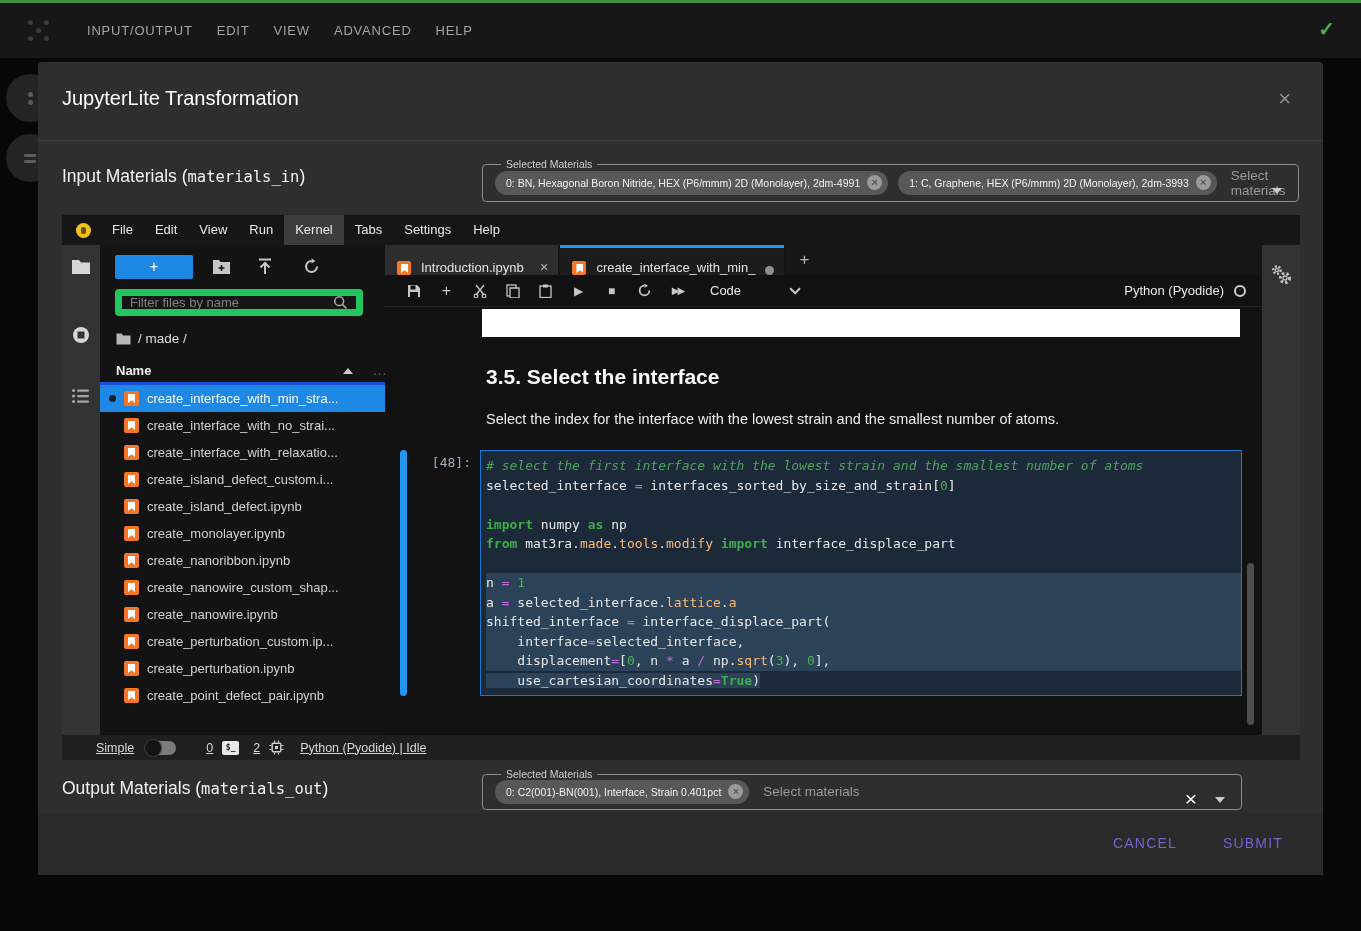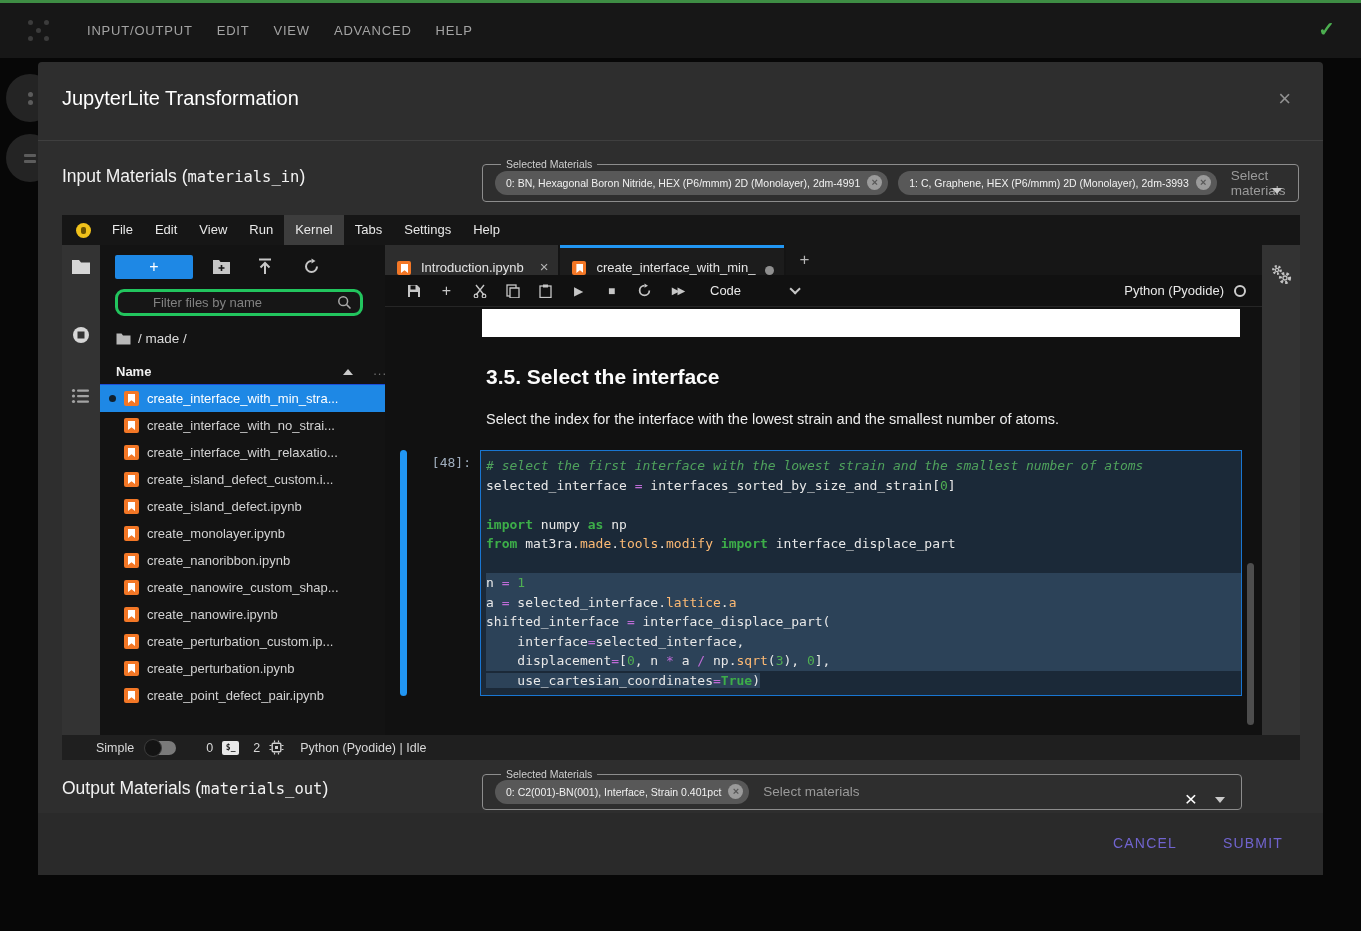--- a/index.html
+++ b/index.html
@@ -59,25 +59,25 @@
   .jl-menu-item.active { background:#3d3d3d; }
 
   .jl-body { position:absolute; top:30px; left:0; right:0; bottom:25px; display:flex; }
   .jl-leftstrip { width:38px; background:#333; position:relative; flex:none; }
   .strip-ic { position:absolute; left:9px; }
   .jl-rightstrip { width:38px; background:#333; position:relative; flex:none; }
 
   .jl-fb { width:285px; background:#131313; position:relative; flex:none; overflow:hidden; }
   .fb-newbtn { position:absolute; left:15px; top:10px; width:78px; height:24px; background:#1e88e5; border-radius:2px; color:#fff; font-size:16px; text-align:center; line-height:23px; cursor:pointer; }
   .fb-tool { position:absolute; top:13px; cursor:pointer; }
-  .fb-filter { position:absolute; left:15px; top:44px; width:248px; height:27px; background:#161616; border:3px solid #22c55e; border-radius:9px; display:flex; align-items:center;padding-left:27px; }
+  .fb-filter { position:absolute; left:15px; top:44px; width:248px; height:27px; background:#161616; border:7px solid #22c55e; border-radius:4px; display:flex; align-items:center; }
   .fb-filter input { flex:1; background:transparent; border:none; outline:none; color:#cfcfcf; font-size:13px; padding:0 8px; font-family:"Liberation Sans",sans-serif; }
   .fb-filter input::placeholder { color:#828282; }
   .fb-crumb { position:absolute; left:16px; top:86px; display:flex; align-items:center; gap:7px; font-size:13.5px; color:#dcdcdc; }
-  .fb-header { position:absolute; left:0; top:114px; right:0; height:26px; display:flex; align-items:center; padding:0 6px 0 16px; border-bottom:1px solid #1d4ed8;gap:36px; }
+  .fb-header { position:absolute; left:0; top:114px; right:0; height:26px; display:flex; align-items:center; padding:0 6px 0 16px; border-bottom:3px solid #1d4ed8;gap:36px; }
   .fb-header .hname { font-size:13px; font-weight:bold; color:#f0f0f0; }
   .sort-caret { margin-left:auto; margin-right:26px; width:0; height:0; border-left:5px solid transparent; border-right:5px solid transparent; border-bottom:6px solid #c9c9c9; }
   .fb-ellipsis { position:absolute; right:-2px; top:4px; color:#6f6f6f; font-size:13px; letter-spacing:1px; }
   .file-list { position:absolute; left:0; top:140px; right:0; bottom:0; overflow:hidden; }
   .frow { height:27px; display:flex; align-items:center; padding-left:24px; position:relative; font-size:13px; color:#d2d2d2; cursor:pointer; white-space:nowrap; }
   .frow.selected { background:#1e88e5; color:#fff; }
   .run-dot { position:absolute; left:9px; width:7px; height:7px; border-radius:50%; background:#10202e; }
   .nb-icon { width:15px; height:15px; border-radius:2px; background:#f37726; margin-right:8px; position:relative; flex:none; }
   .nb-icon::after { content:""; position:absolute; left:4px; top:3px; width:7px; height:9px; background:#fff; clip-path:polygon(0 0,100% 0,100% 100%,50% 70%,0 100%); }
 
@@ -113,21 +113,21 @@
   .code-line.sel { background:#2c4258; }
   .sel-in { background:#2c4258; }
   .tok-c { color:#4fa25c; font-style:italic; }
   .tok-k { color:#3dae49; font-weight:bold; }
   .tok-o { color:#bd6bd6; }
   .tok-n { color:#4fae53; }
   .tok-p { color:#fdba74; }
   .tok-d { color:#e8e8e8; }
   .nb-scroll { position:absolute; right:8px; top:256px; width:7px; height:162px; border-radius:4px; background:#4d4d4d; }
 
-  .jl-status { position:absolute; bottom:0; left:0; right:0; height:25px; background:#1f1f1f; display:flex; align-items:center; font-size:12.5px; color:#d8d8d8; }
+  .jl-status { position:absolute; bottom:0; left:0; right:0; height:25px; background:#1f1f1f; display:flex; align-items:center; font-size:12.5px; color:#d8d8d8;text-decoration:underline; }
   .st-left { display:flex; align-items:center; padding-left:34px; }
   .st-right { margin-left:auto; display:flex; align-items:center; gap:22px; padding-right:18px; }
   .toggle { width:30px; height:14px; background:#7a7a7a; border-radius:8px; position:relative; margin:0 30px 0 12px; cursor:pointer; }
   .toggle::after { content:""; position:absolute; left:-2px; top:-2px; width:16px; height:16px; border-radius:50%; background:#141414; border:1px solid #3c3c3c; }
   .term-ic { width:17px; height:14px; background:#e9e9e9; border-radius:2px; color:#1b1b1b; font-family:"DejaVu Sans Mono",monospace; font-weight:bold; font-size:8px; line-height:14px; text-align:center; margin:0 14px 0 9px; }
   .chip-ic { margin:0 16px 0 9px; display:flex; }
   svg.ic { display:block; }
 </style>
 </head>
 <body>

